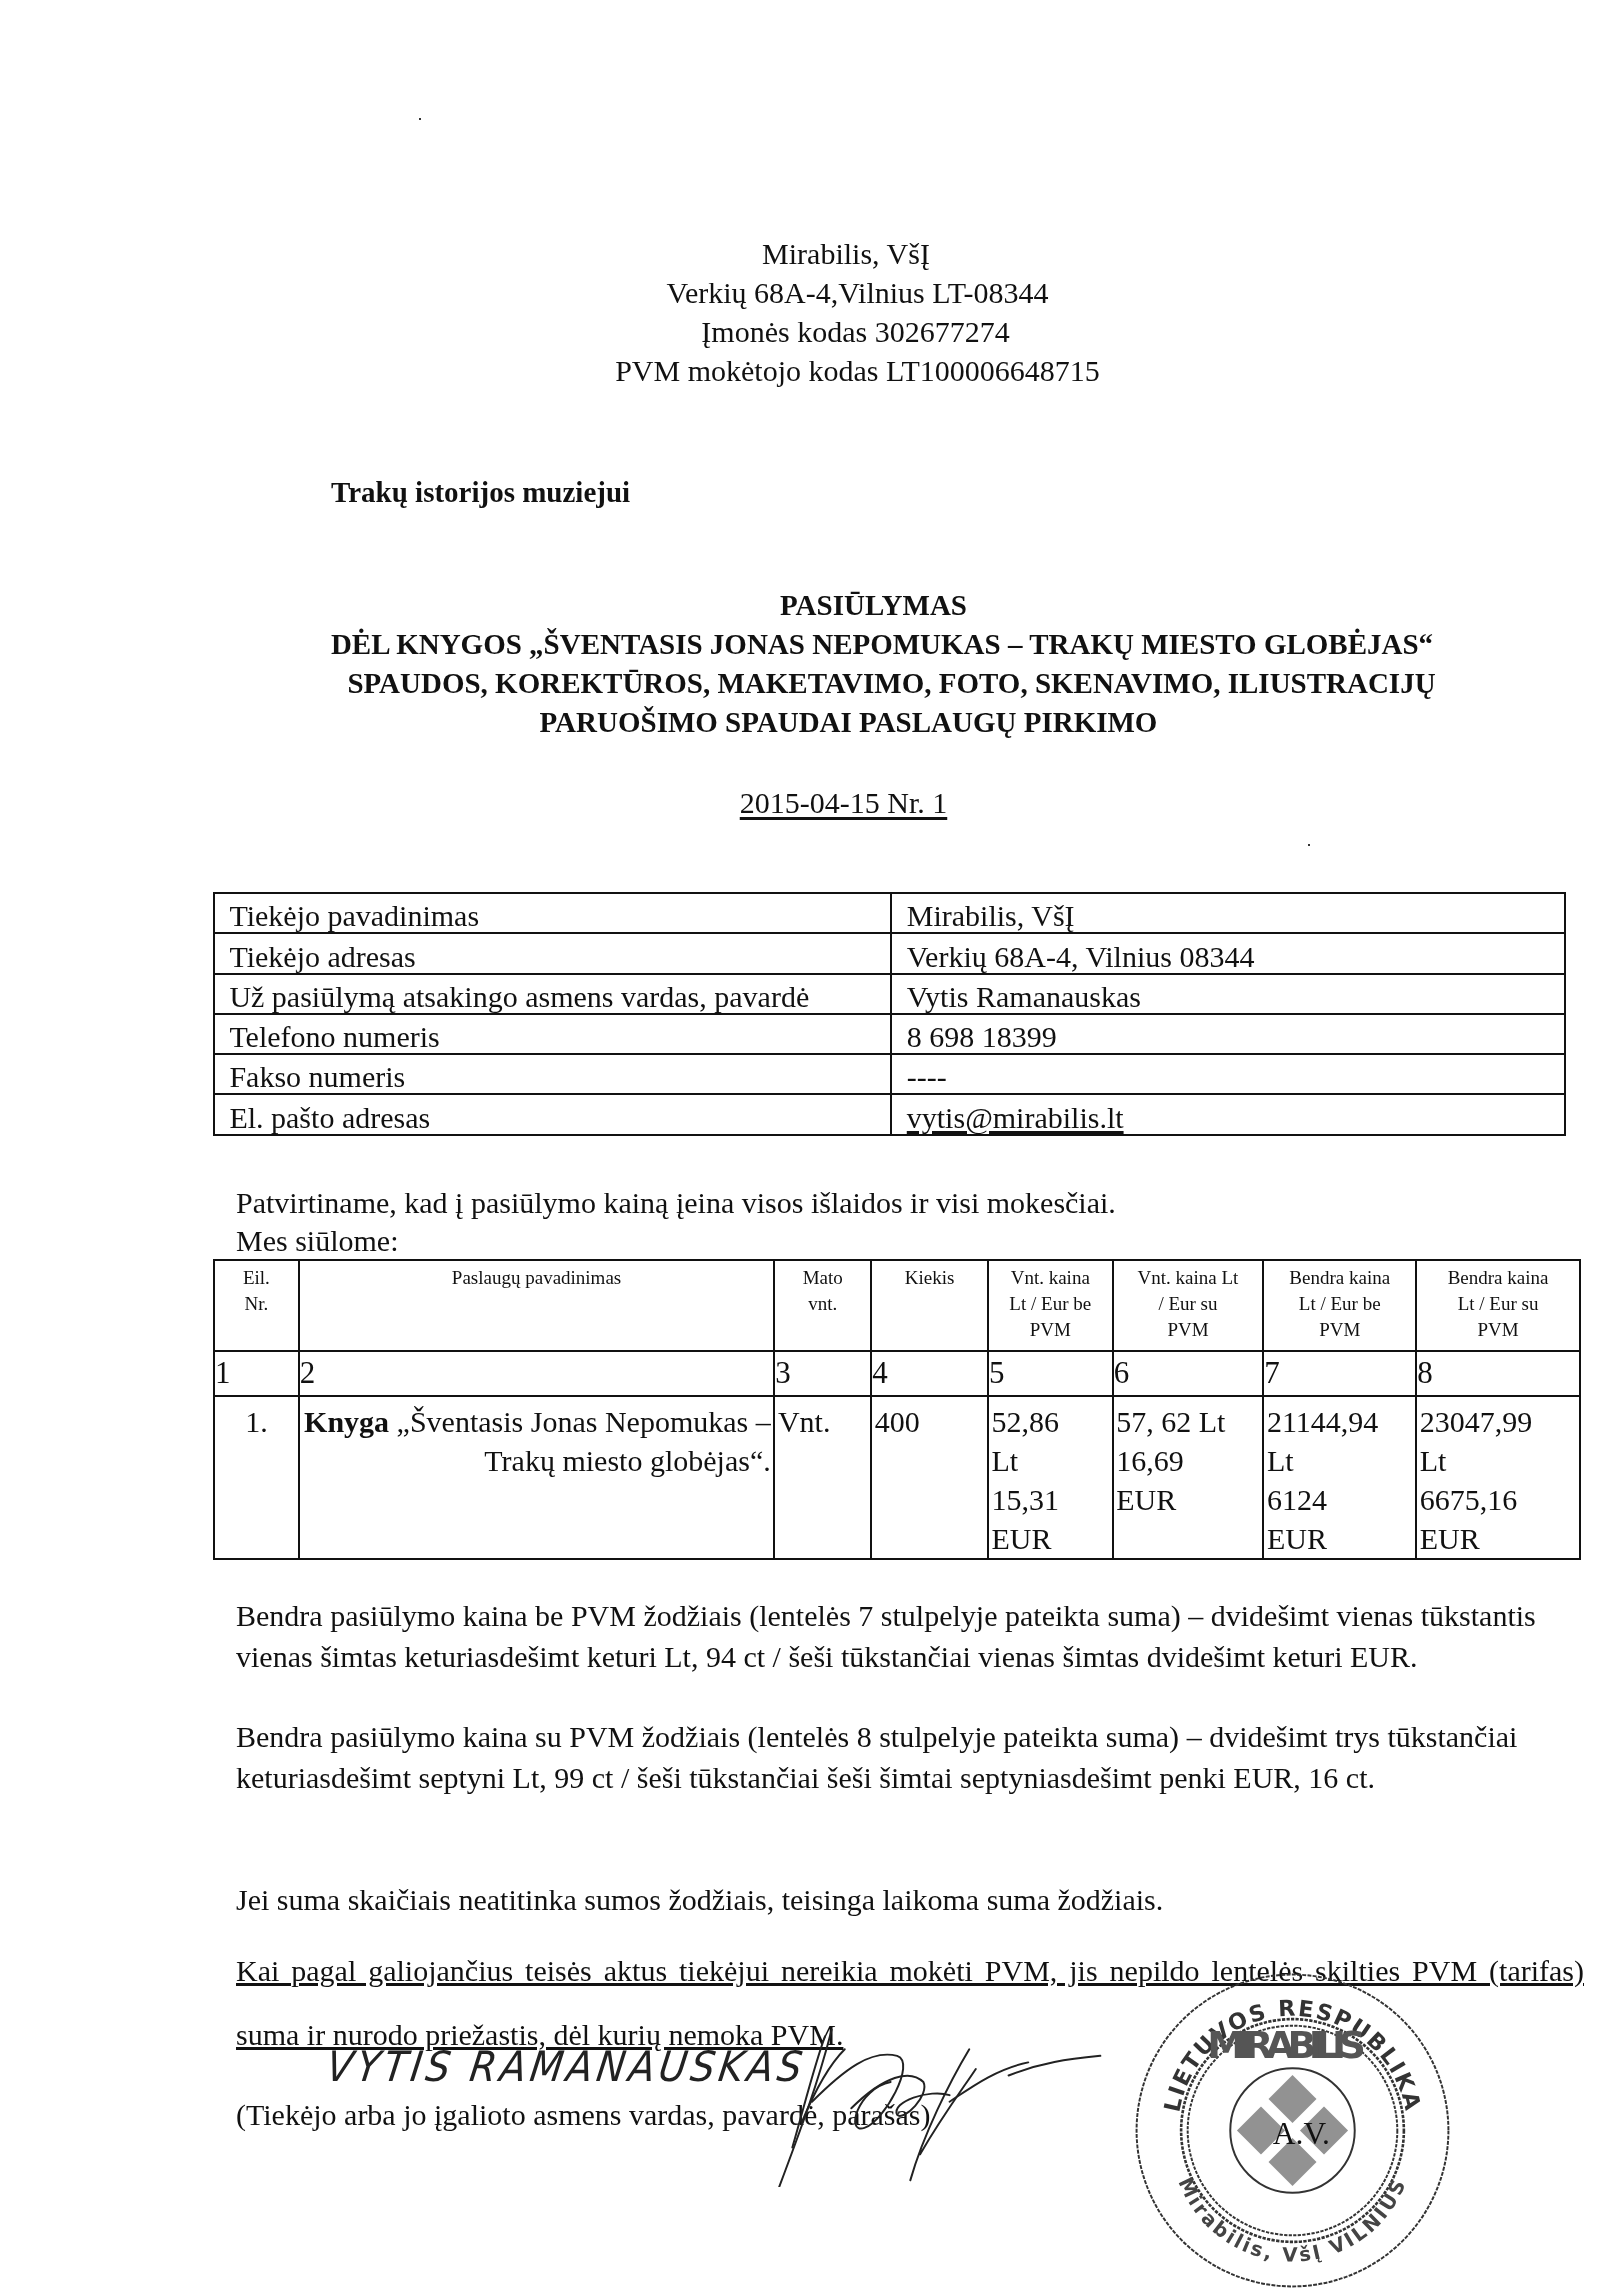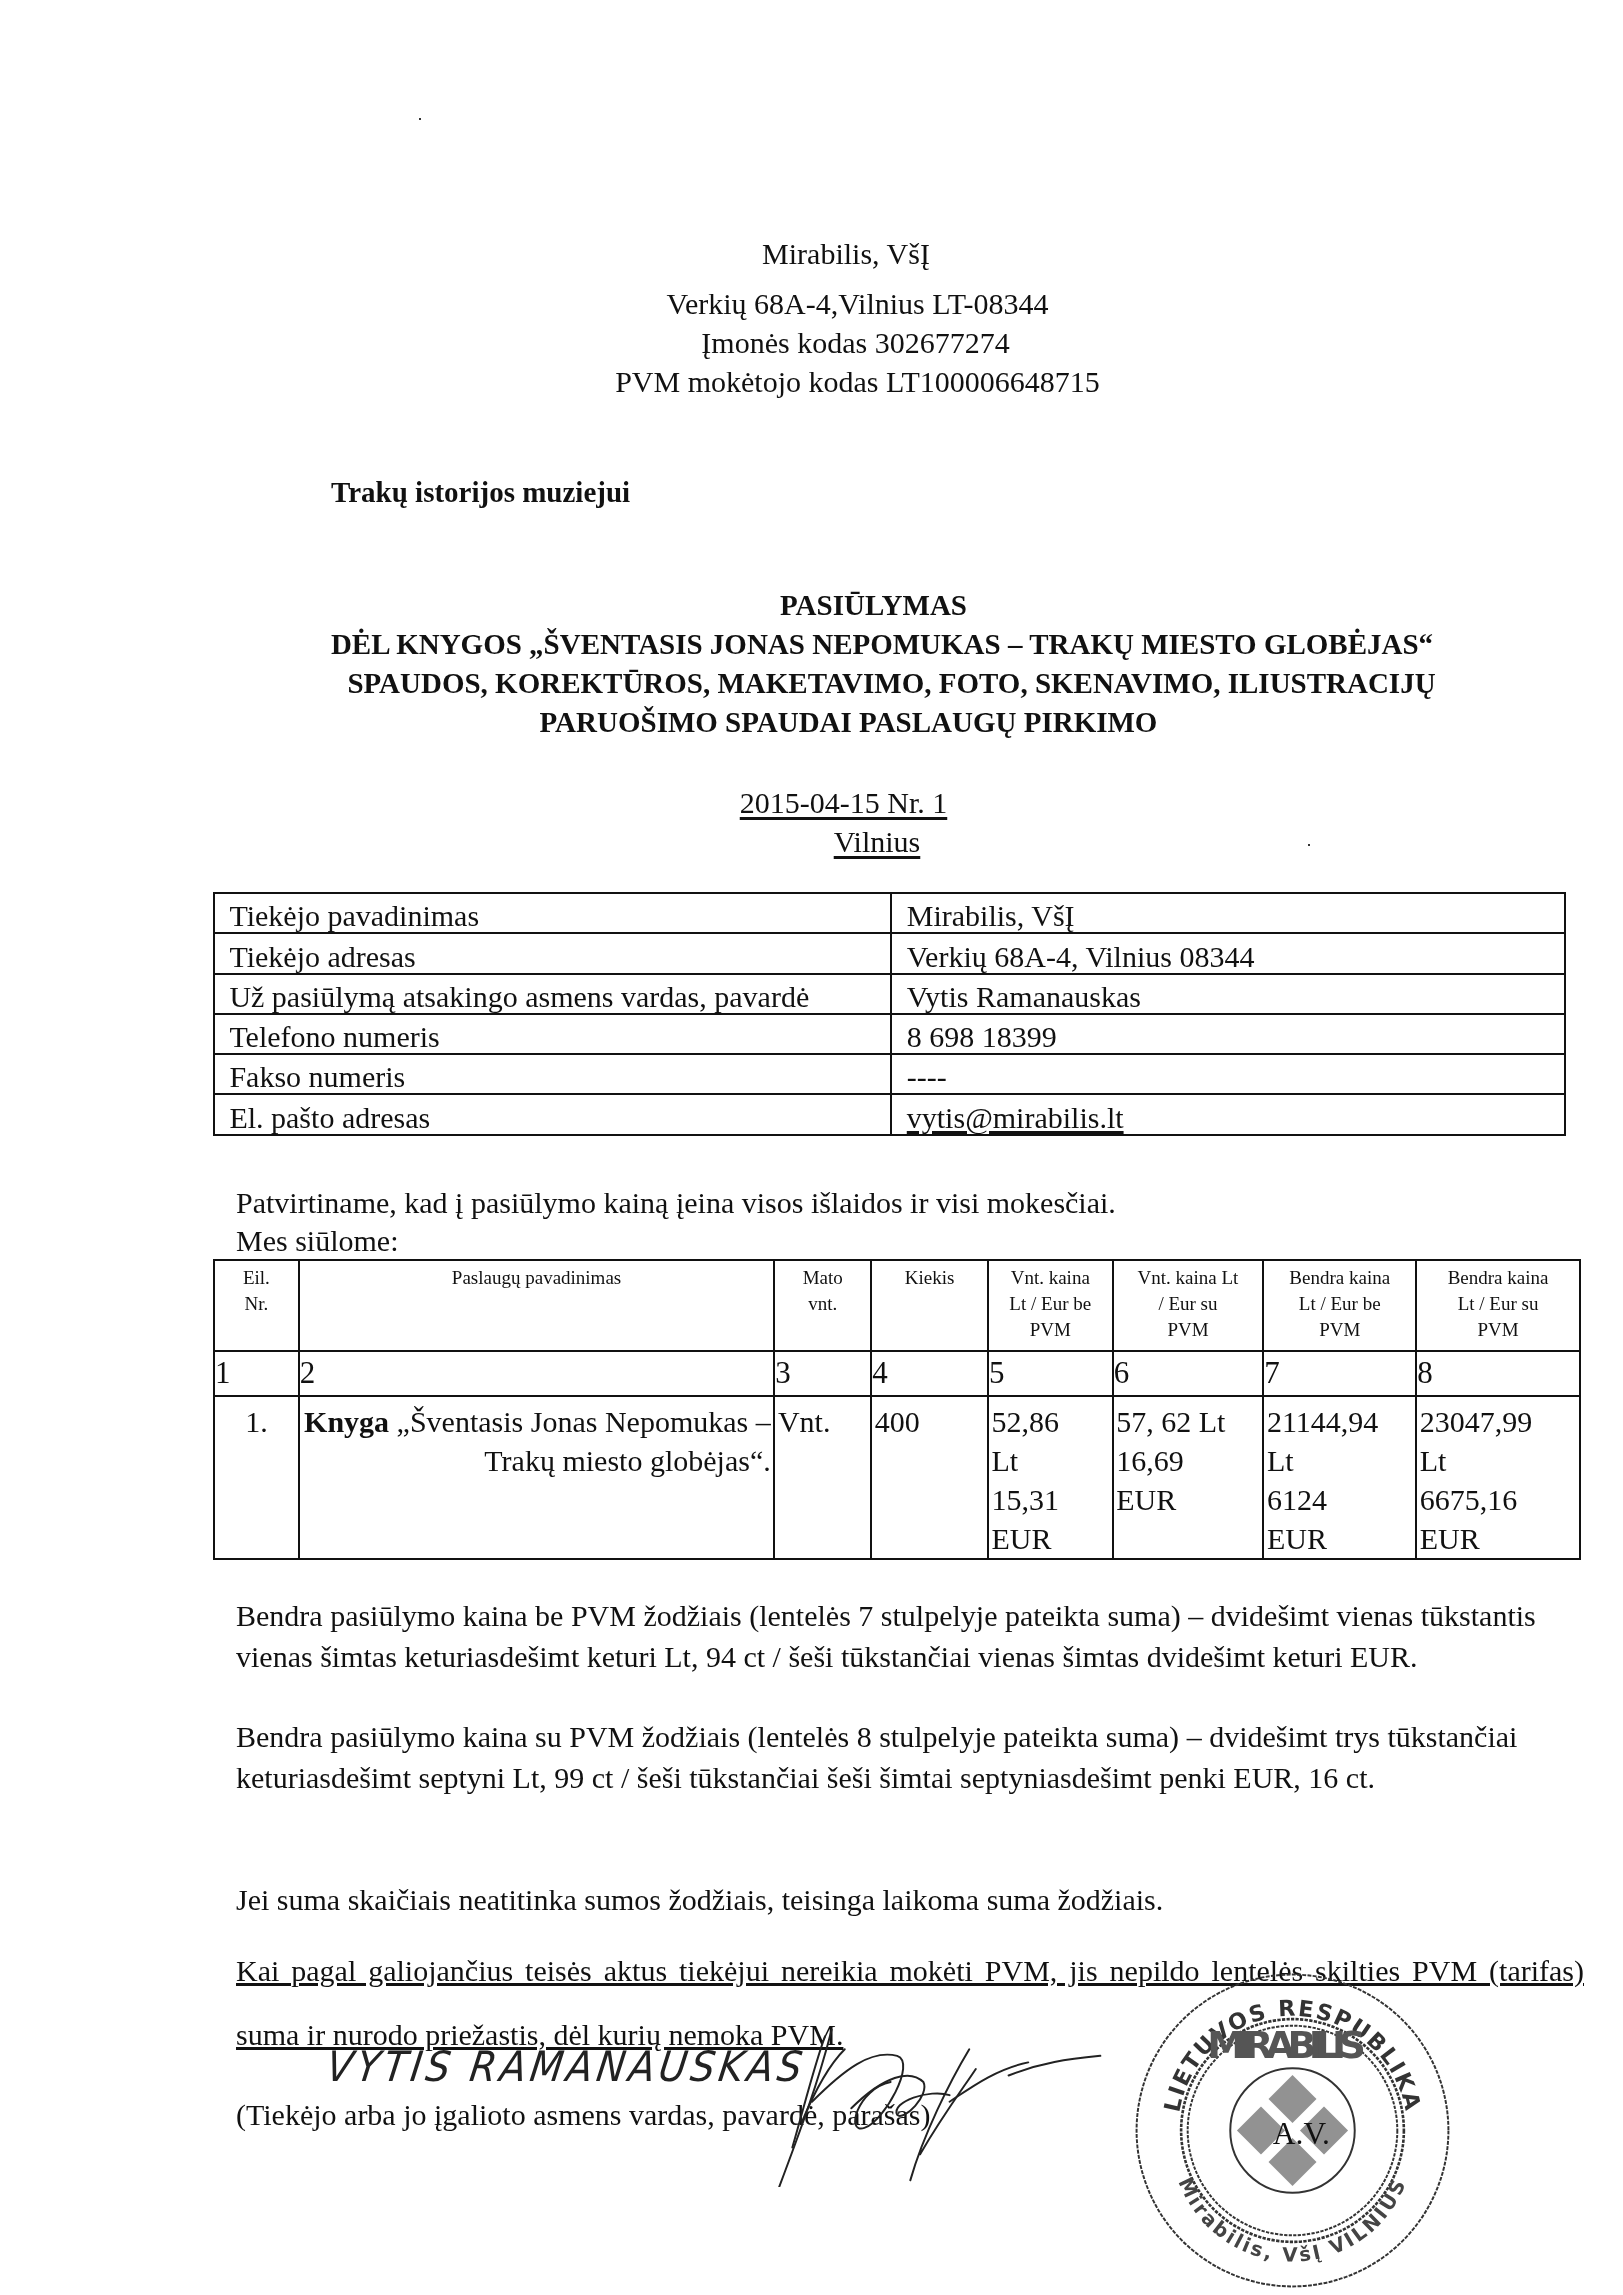--- a/index.html
+++ b/index.html
@@ -4,21 +4,21 @@
 <style>
   html, body { margin: 0; padding: 0; background: #ffffff; }
   body { width: 1623px; height: 2295px; position: relative; overflow: hidden;
          font-family: "Liberation Serif", "DejaVu Serif", serif; color: #111; }
   .abs { position: absolute; }
   .line { font-size: 30px; line-height: 39px; white-space: nowrap; }
 
   #supplier-header { left: 0; width: 1623px; top: 234px; }
   #supplier-header .line { text-align: center; }
   #supplier-header .l0 { padding-left: 69px; }
-  #supplier-header .l1 { padding-left: 92px; margin-top: 11px; }
+  #supplier-header .l1 { padding-left: 92px; }
   #supplier-header .l2 { padding-left: 88px; }
   #supplier-header .l3 { padding-left: 92px; }
 
   #recipient { left: 331px; top: 473px; font-weight: bold; font-size: 29px; line-height: 39px; }
 
   #title-block { left: 0; width: 1623px; top: 586px; text-align: center; font-weight: bold; font-size: 29px; line-height: 39px; }
   #title-block .t0 { padding-left: 124px; }
   #title-block .t1 { padding-left: 141px; }
   #title-block .t2 { padding-left: 160px; }
   #title-block .t3 { padding-left: 74px; }
@@ -76,21 +76,20 @@
 
 <div id="title-block" class="abs">
   <div class="t0">PASIŪLYMAS</div>
   <div class="t1">DĖL KNYGOS „ŠVENTASIS JONAS NEPOMUKAS – TRAKŲ MIESTO GLOBĖJAS“</div>
   <div class="t2">SPAUDOS, KOREKTŪROS, MAKETAVIMO, FOTO, SKENAVIMO, ILIUSTRACIJŲ</div>
   <div class="t3">PARUOŠIMO SPAUDAI PASLAUGŲ PIRKIMO</div>
 </div>
 
 <div id="date-block" class="abs">
   <div class="d0"><span>2015-04-15 Nr. 1</span></div>
-  <div class="d1"><span>Vilnius</span></div>
 </div>
 
 <table id="supplier-table" class="abs">
   <tbody>
     <tr>
       <td class="k">Tiekėjo pavadinimas</td>
       <td>Mirabilis, VšĮ</td>
     </tr>
     <tr>
       <td class="k">Tiekėjo adresas</td>

